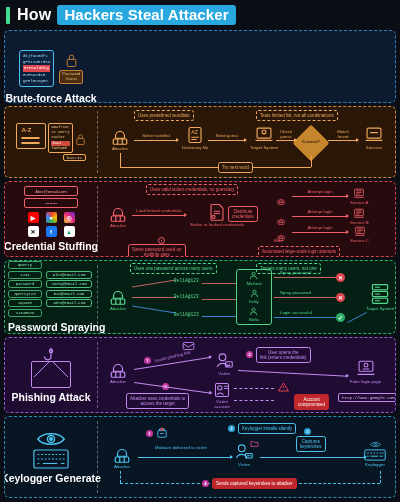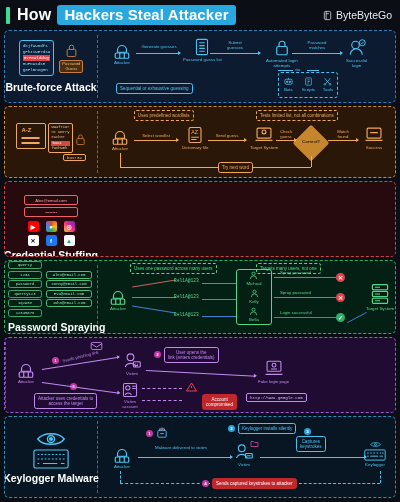--- a/index.html
+++ b/index.html
@@ -30,23 +30,23 @@
   .sec-left {
     width: 92px; flex: 0 0 92px; position: relative;
     display: flex; flex-direction: column; align-items: center; justify-content: center;
     padding: 2px 3px;
   }
   .sec-divider { width: 0; border-left: 1px dashed rgba(255,255,255,.35); margin: 4px 0; }
   .sec-right { flex: 1; position: relative; }
   .sec-name { font-size: 10.5px; font-weight: bold; color: #fff; text-align: center; margin-top: 3px; white-space: nowrap; }
 
   
-  .s-brute  { background: #0d1b30; border: 1px dashed #2e7fb8; }
+  .s-brute  { background: #0d1b30; border: 1px dashed #2e7fb8; flex-direction: column; }
   .s-dict   { background: #2a1708; border: 1px dashed #c98a3a; }
-  .s-cred   { background: #260a0d; border: 1px dashed #d2434a; flex-direction: column; }
+  .s-cred   { background: #260a0d; border: 1px dashed #d2434a; }
   .s-spray  { background: #042014; border: 1px dashed #2fae6a; }
   .s-phish  { background: #200b33; border: 1px dashed #9a5ad6; }
   .s-key    { background: #081624; border: 1px dashed #2a8fb5; }
 
   .c-brute { color: #4cc3ef; }
   .c-dict  { color: #f0a95c; }
   .c-cred  { color: #f0606a; }
   .c-spray { color: #57d68b; }
   .c-phish { color: #c28bf0; }
   .c-key   { color: #4cc3ef; }
@@ -130,27 +130,20 @@
 </style>
 </head>
 <body>
 
 <div class="page">
 
   <div class="header">
     <div class="title-accent"></div>
     <span class="title-how">How</span>
     <span class="title-hl">Hackers Steal Attacker</span>
-    <div class="brand">
-      <svg class="brand-mark" viewBox="0 0 24 24" fill="none" stroke="#e8eaed" stroke-width="1.6">
-        <rect x="5" y="3" width="14" height="18" rx="3"></rect>
-          <path d="M9 3 L9 21 M9 8 L15 8"></path>
-      </svg>
-      <span>ByteByteGo</span>
-    </div>
   </div>
 
   <div class="section s-brute" style="height:73px;">
     <div class="sec-left">
       <div class="lockbox" style="margin-bottom:2px;">
         <div class="pwcard mono">
           <div>dkjfwU8dfs</div>
           <div>QFhIiWE7dsw</div>
           <div class="hit">RYFCWlddsg</div>
           <div>MuFKwsdsH</div>
@@ -528,20 +521,28 @@
             <rect x="2" y="18" width="18" height="6" rx="1.2"></rect>
           <path d="M5 5h6M5 13h6M5 21h6"></path>
         </svg>
         <div class="node-lbl">Target System</div>
       </div>
       <div class="solidline" style="left:248px; top:56px; width:22px; background:#3f7fd0; transform:rotate(-28deg);"></div>
     </div>
   </div>
 
   <div class="section s-phish" style="height:76px;">
+    <div class="sec-left">
+      <svg width="14" height="16" viewBox="0 0 16 20" fill="none" stroke="#c28bf0" stroke-width="1.5" style="margin-bottom:-2px;">
+        <path d="M8 1 v11 a4 4 0 0 1-8 0"></path>
+          <circle cx="8" cy="5" r="2"></circle>
+      </svg>
+      <div class="envelope"></div>
+      <div class="sec-name">Phishing Attack</div>
+    </div>
     <div class="sec-divider"></div>
     <div class="sec-right c-phish">
       <svg width="13" height="10" viewBox="0 0 22 16" fill="none" stroke="#c28bf0" stroke-width="1.5" style="position:absolute;left:84px;top:3px;">
         <rect x="2" y="2" width="18" height="12" rx="2"></rect>
           <path d="M2 4 l9 6 l9-6"></path>
       </svg>
 
       <div class="node" style="left:10px; top:22px;">
         <svg class="node-ico" viewBox="0 0 26 24" fill="none" stroke="#c28bf0" stroke-width="1.6">
           <path d="M7 12 a6 6 0 0 1 12 0 v3 H7 z"></path>
@@ -614,21 +615,21 @@
         <path d="M2 9 C8 1 26 1 32 9 C26 17 8 17 2 9 Z"></path>
           <circle cx="17" cy="9" r="4"></circle>
           <circle cx="17" cy="9" r="1.5" fill="#4cc3ef"></circle>
       </svg>
       <svg width="36" height="20" viewBox="0 0 40 22" fill="none" stroke="#4cc3ef" stroke-width="1.3" style="margin-top:2px;">
         <rect x="1" y="1" width="38" height="20" rx="2"></rect>
         <path d="M5 6h2M9 6h2M13 6h2M17 6h2M21 6h2M25 6h2M29 6h2M33 6h2
                  M5 11h2M9 11h2M13 11h2M17 11h2M21 11h2M25 11h2M29 11h2M33 11h2
                  M5 16h2M11 16h16M31 16h4"></path>
       </svg>
-      <div class="sec-name">Keylogger Malware</div>
+      <div class="sec-name">Keylogger Generate</div>
     </div>
     <div class="sec-divider"></div>
     <div class="sec-right c-key">
       <div class="node" style="left:14px; top:28px;">
         <svg class="node-ico" viewBox="0 0 26 24" fill="none" stroke="#4cc3ef" stroke-width="1.6">
           <path d="M7 12 a6 6 0 0 1 12 0 v3 H7 z"></path>
             <rect x="4" y="16" width="18" height="7" rx="1.5"></rect>
             <path d="M10 16 v7 M16 16 v7"></path>
         </svg>
         <div class="node-lbl">Attacker</div>

